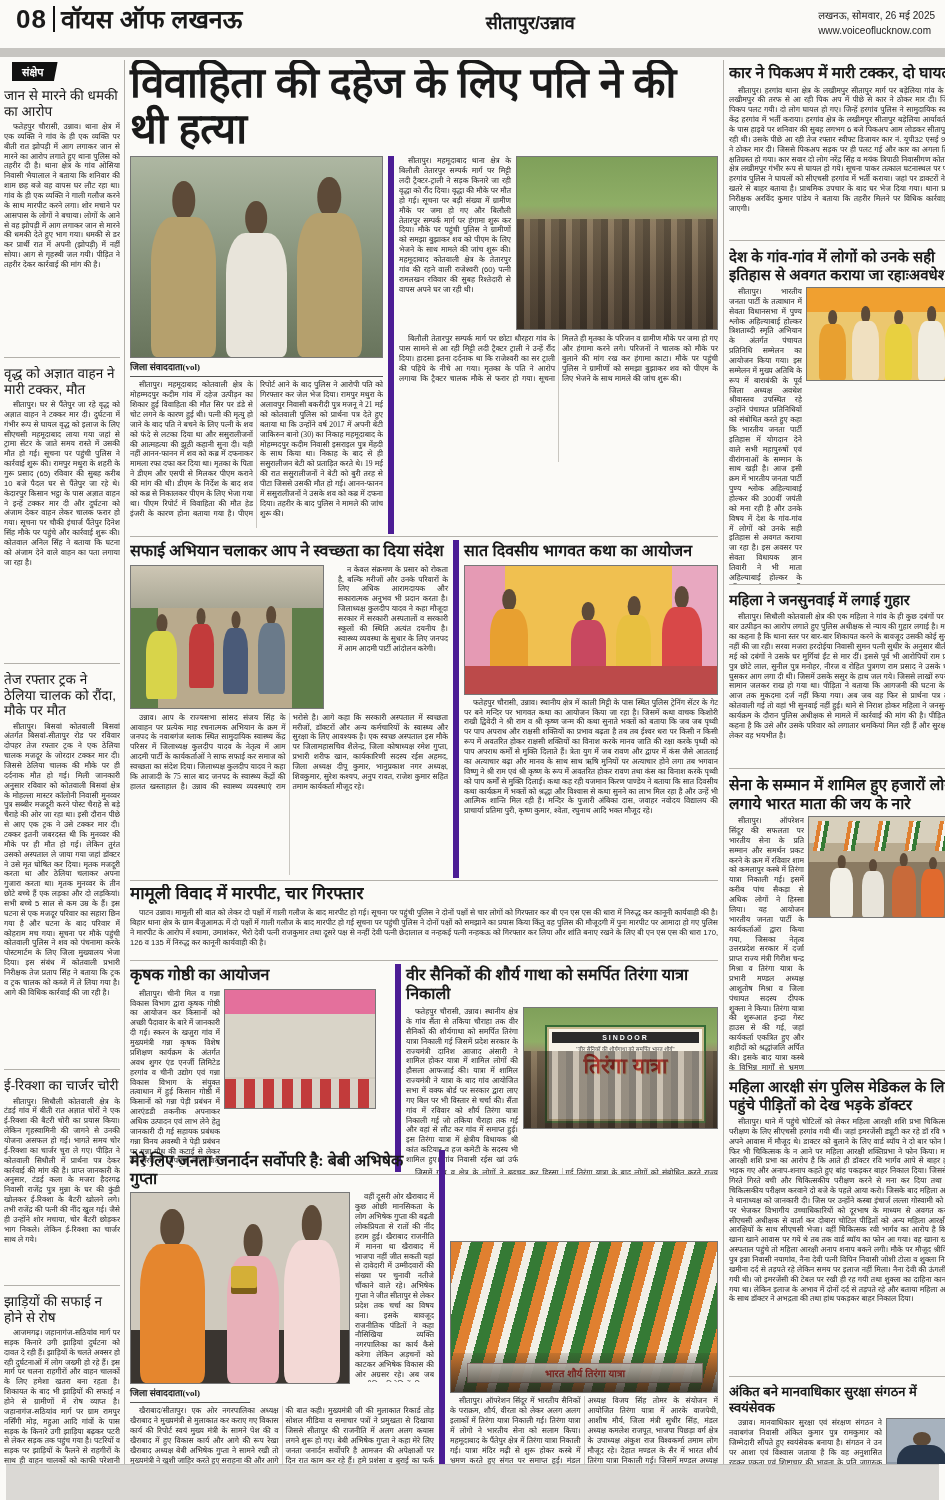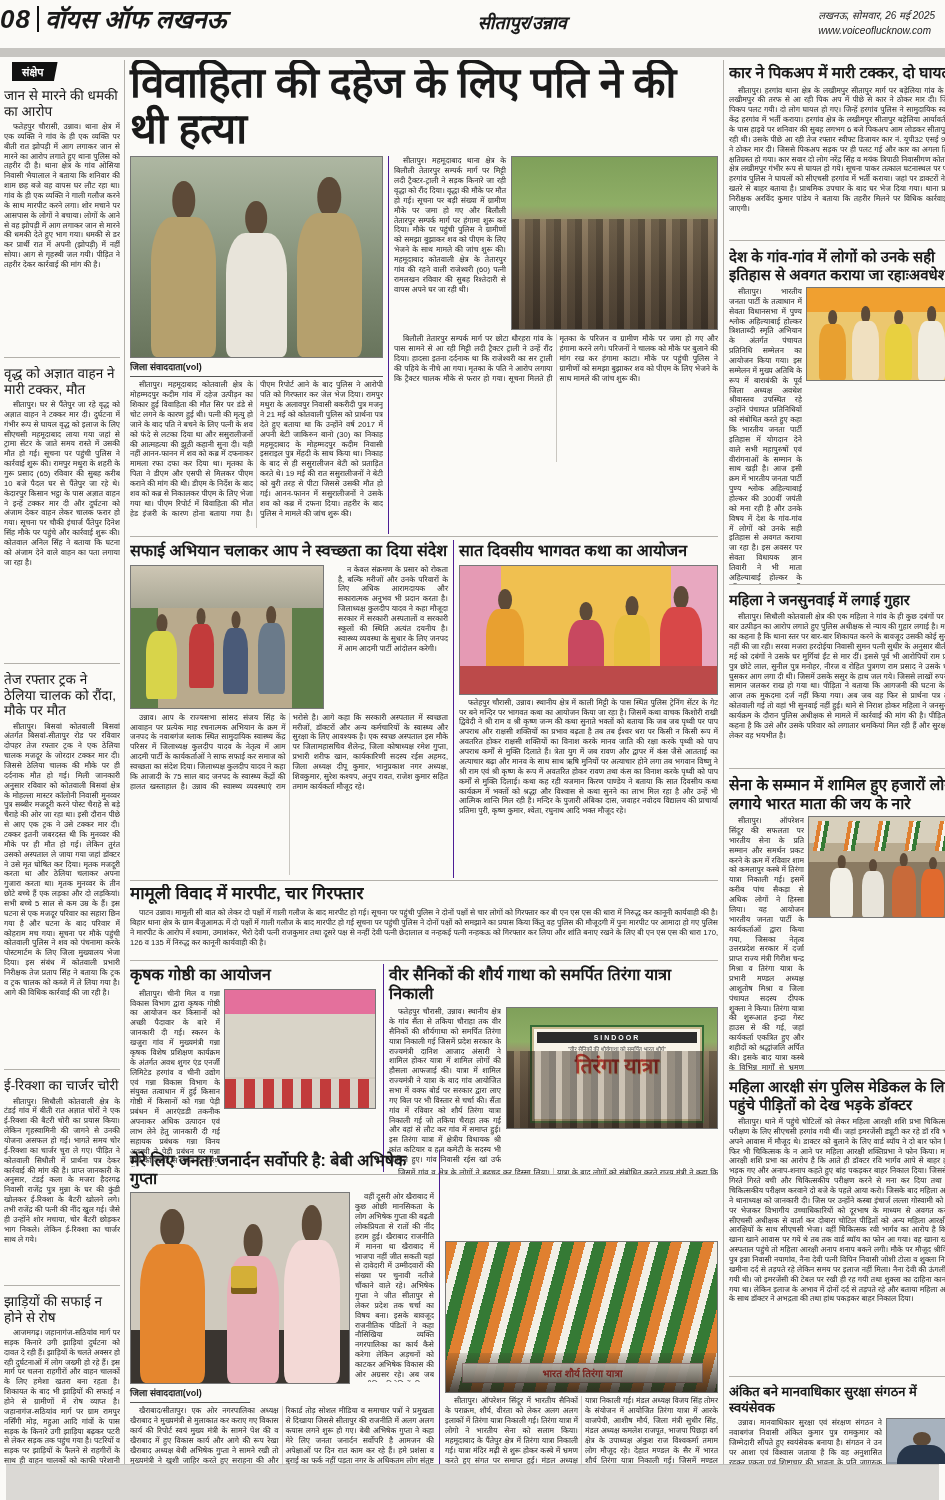--- a/index.html
+++ b/index.html
@@ -1,19 +1,19 @@
 <!DOCTYPE html>
 <html><head>
 <meta charset="utf-8">
 <style>
   html,body{margin:0;padding:0;background:#e9e7e2;}
   .page{position:relative;width:945px;height:1500px;margin:0 auto;background:#fbfaf7;
         font-family:"Liberation Sans","DejaVu Sans",sans-serif;color:#1a1a1a;overflow:hidden;}
   
-  .masthead{display:flex;align-items:flex-start;justify-content:space-between;padding:6px 10px 2px 0;height:38px;font-style:italic;}
+  .masthead{display:flex;align-items:flex-start;justify-content:space-between;padding:6px 10px 2px 16px;height:38px;}
   .mast-left{display:flex;align-items:center;gap:6px;}
   .pageno{font-size:26px;font-weight:800;letter-spacing:1px;border-right:2px solid #111;padding-right:6px;line-height:1;}
   .brand{font-size:25px;font-weight:800;line-height:1;}
   .mast-center{font-size:18px;font-weight:800;margin-top:4px;}
   .mast-right{font-size:10px;line-height:1.5;margin-top:2px;color:#222;}
   .grayband{height:9px;background:#c7c5c1;margin:2px 0 3px 0;}
   
   .cols{display:flex;align-items:stretch;height:1404px;padding:0 3px;}
   .col-left{width:116px;flex:none;padding:0 4px 0 1px;border-right:1px solid #b3b0aa;overflow:hidden;}
   .col-center{width:588px;flex:none;padding:0 5px;overflow:hidden;}
@@ -25,21 +25,21 @@
              padding:2px 14px 2px 10px;margin:2px 0 2px 8px;clip-path:polygon(0 0,100% 0,92% 100%,0 100%);}
   .h-main{font-size:42px;font-weight:800;line-height:1.1;margin:0 0 4px 0;letter-spacing:-.5px;}
   .h-sub{font-size:19px;font-weight:800;line-height:1.15;margin:0 0 4px 0;}
   .h-sec{font-size:16px;font-weight:800;line-height:1.15;margin:2px 0 4px 0;}
   .h-wide{font-size:17px;font-weight:800;line-height:1.15;margin:3px 0 4px 0;}
   .h-right{font-size:14.5px;font-weight:800;line-height:1.2;margin:4px 0 3px 0;}
   .two-col{column-count:2;column-gap:7px;column-rule:1px solid #c9c6c0;}
   .cap{font-size:9px;font-weight:700;border-bottom:1px solid #555;padding:2px 0 3px 0;margin-bottom:3px;}
   .sect{border-bottom:1px solid #b3b0aa;margin-bottom:3px;padding-bottom:2px;overflow:hidden;}
   .nob{border-bottom:none;align-items:flex-end;}
-  .vrule{border-right:1px solid #4c1d95;}
+  .vrule{border-right:6px solid #4c1d95;font-family:Liberation Serif, serif;}
   
   .ph{position:relative;overflow:hidden;background:#8b8b84;border:1px solid #777;}
   .person{position:absolute;}
   .person::before{content:"";position:absolute;top:0;left:50%;transform:translateX(-50%);
       width:36%;height:22%;background:var(--h,#5d4a38);border-radius:50%;}
   .person::after{content:"";position:absolute;top:20%;left:0;width:100%;height:80%;
       background:var(--c,#777);border-radius:32% 32% 8% 8%;}
   .ph-lead{background:linear-gradient(180deg,#aeb7a2 0%,#97a38c 30%,#7e8a72 65%,#68745c 100%);}
   .ph-crowd{background:linear-gradient(180deg,#7fa05a 0%,#8fae66 28%,#9b8a6d 38%,#6e5f4c 70%,#4d4236 100%);}
   .ph-crowd::after{content:"";position:absolute;left:0;top:36%;width:100%;height:64%;
@@ -163,21 +163,21 @@
           <div class="bd" style="height:172px;overflow:hidden;margin-top:3px">फतेहपुर चौरासी, उन्नाव। स्थानीय क्षेत्र में काली मिट्टी के पास स्थित पुलिस ट्रेनिंग सेंटर के गेट पर बने मन्दिर पर भागवत कथा का आयोजन किया जा रहा है। जिसमें कथा वाचक किशोरी राखी द्विवेदी ने श्री राम व श्री कृष्ण जन्म की कथा सुनाते भक्तों को बताया कि जब जब पृथ्वी पर पाप अपराध और राक्षसी शक्तियों का प्रभाव बढ़ता है तब तब ईश्वर धरा पर किसी न किसी रूप में अवतरित होकर राक्षसी शक्तियों का विनाश करके मानव जाति की रक्षा करके पृथ्वी को पाप अपराध कर्मों से मुक्ति दिलाते हैं। त्रेता युग में जब रावण और द्वापर में कंस जैसे आतताई का अत्याचार बढ़ा और मानव के साथ साथ ऋषि मुनियों पर अत्याचार होने लगा तब भगवान विष्णु ने श्री राम एवं श्री कृष्ण के रूप में अवतरित होकर रावण तथा कंस का विनाश करके पृथ्वी को पाप कर्मों से मुक्ति दिलाई। कथा कह रही यजमान किरण पाण्डेय ने बताया कि सात दिवसीय कथा कार्यक्रम में भक्तों को श्रद्धा और विश्वास से कथा सुनने का लाभ मिल रहा है और उन्हें भी आत्मिक शान्ति मिल रही है। मन्दिर के पुजारी अंबिका दास, जवाहर नवोदय विद्यालय की प्राचार्या प्रतिमा पुरी, कृष्ण कुमार, श्वेता, रघुनाथ आदि भक्त मौजूद रहे।</div>
         </div>
       </div>
 
       <div class="sect" style="height:74px">
         <h2 class="h-wide" style="margin-top:0">मामूली विवाद में मारपीट, चार गिरफ्तार</h2>
         <div class="bd" style="height:40px;overflow:hidden">पाटन उन्नाव। मामूली सी बात को लेकर दो पक्षों में गाली गलौज के बाद मारपीट हो गई। सूचना पर पहुंची पुलिस ने दोनों पक्षों से चार लोगों को गिरफ्तार कर बी एन एस एस की धारा में निरुद्ध कर कानूनी कार्यवाही की है। बिहार थाना क्षेत्र के ग्राम बैजुआमऊ में दो पक्षों में गाली गलौज के बाद मारपीट हो गई सूचना पर पहुंची पुलिस ने दोनों पक्षों को समझाने का प्रयास किया किंतु वह पुलिस की मौजूदगी में पुनः मारपीट पर आमादा हो गए पुलिस ने मारपीट के आरोप में श्यामा, उमाशंकर, भैरो देवी पत्नी राजकुमार तथा दूसरे पक्ष से नन्हीं देवी पत्नी छेदालाल व नन्हकई पत्नी नन्हकऊ को गिरफ्तार कर लिया और शांति बनाए रखने के लिए बी एन एस एस की धारा 170, 126 व 135 में निरुद्ध कर कानूनी कार्यवाही की है।</div>
       </div>
 
       <div class="row sect" style="height:208px">
-        <div class="vrule" style="width:246px;flex:none;padding-right:7px">
+        <div class="vrule" style="width:246px;flex:none;padding-right:19px">
           <h2 class="h-sec">कृषक गोष्ठी का आयोजन</h2>
           <div class="ph ph-krishak" style="float:right;width:150px;height:118px;margin:0 0 3px 4px"></div>
           <div class="bd" style="overflow:hidden;height:178px">सीतापुर। चीनी मिल व गन्ना विकास विभाग द्वारा कृषक गोष्ठी का आयोजन कर किसानों को अच्छी पैदावार के बारे में जानकारी दी गई। स्करन के खजुरा गांव में मुख्यमंत्री गन्ना कृषक विशेष प्रशिक्षण कार्यक्रम के अंतर्गत अवध शुगर एंड एनर्जी लिमिटेड हरगांव व चीनी उद्योग एवं गन्ना विकास विभाग के संयुक्त तत्वाधान में हुई किसान गोष्ठी में किसानों को गन्ना पेड़ी प्रबंधन में आरएंडडी तकनीक अपनाकर अधिक उत्पादन एवं लाभ लेने हेतु जानकारी दी गई सहायक प्रबंधक गन्ना विनय अवस्थी ने पेड़ी प्रबंधन पर गन्ना पौध की कटाई से लेकर हर चरण में अपनाए जाने वाले कार्यों के विषय में किसानों को विस्तार से बताया गया तथा अधिशासी उपाध्यक्ष गन्ना शरद सिंह ने कृषकों को बताया कि चीनी मिल द्वारा अनुदान पर कृषि यंत्र, उर्वरक एवं कीटनाशक आदि उपलब्ध कराए जा रहे हैं और यह भी बताया कि चीनी मिल कर्मचारी अधिकारी प्रत्येक गांव में जाकर किसानों को उन्नत तकनीक द्वारा बुवाई एवं प्रबंधन हेतु जागरूक कर रहे हैं। इस दौरान चीनी मिल कर्मचारियों के अलावा क्षेत्रीय किसान मौजूद थे।</div>
         </div>
         <div style="flex:1;padding-left:5px">
           <h2 class="h-sec">वीर सैनिकों की शौर्य गाथा को समर्पित तिरंगा यात्रा निकाली</h2>
           <div class="row">
             <div class="bd" style="width:112px;flex:none;height:158px;overflow:hidden">फतेहपुर चौरासी, उन्नाव। स्थानीय क्षेत्र के गांव सैंता से तकिया चौराहा तक वीर सैनिकों की शौर्यगाथा को समर्पित तिरंगा यात्रा निकाली गई जिसमें प्रदेश सरकार के राज्यमंत्री दानिश आजाद अंसारी ने शामिल होकर यात्रा में शामिल लोगों की हौसला आफजाई की। यात्रा में शामिल राज्यमंत्री ने यात्रा के बाद गांव आयोजित सभा में वक्फ बोर्ड पर सरकार द्वारा लाए गए बिल पर भी विस्तार से चर्चा की। सैंता गांव में रविवार को शौर्य तिरंगा यात्रा निकाली गई जो तकिया चैराहा तक गई और वहां से लौट कर गांव में समाप्त हुई। इस तिरंगा यात्रा में क्षेत्रीय विधायक श्री कांत कटियार व हज कमेटी के सदस्य भी शामिल हुए। गांव निवासी रईस खां उर्फ पप्पू खां के द्वारा यात्रा का आयोजन किया गया।</div>
             <div class="ph ph-crowd" style="flex:1;height:120px;margin-left:5px">
               <div class="banner">

